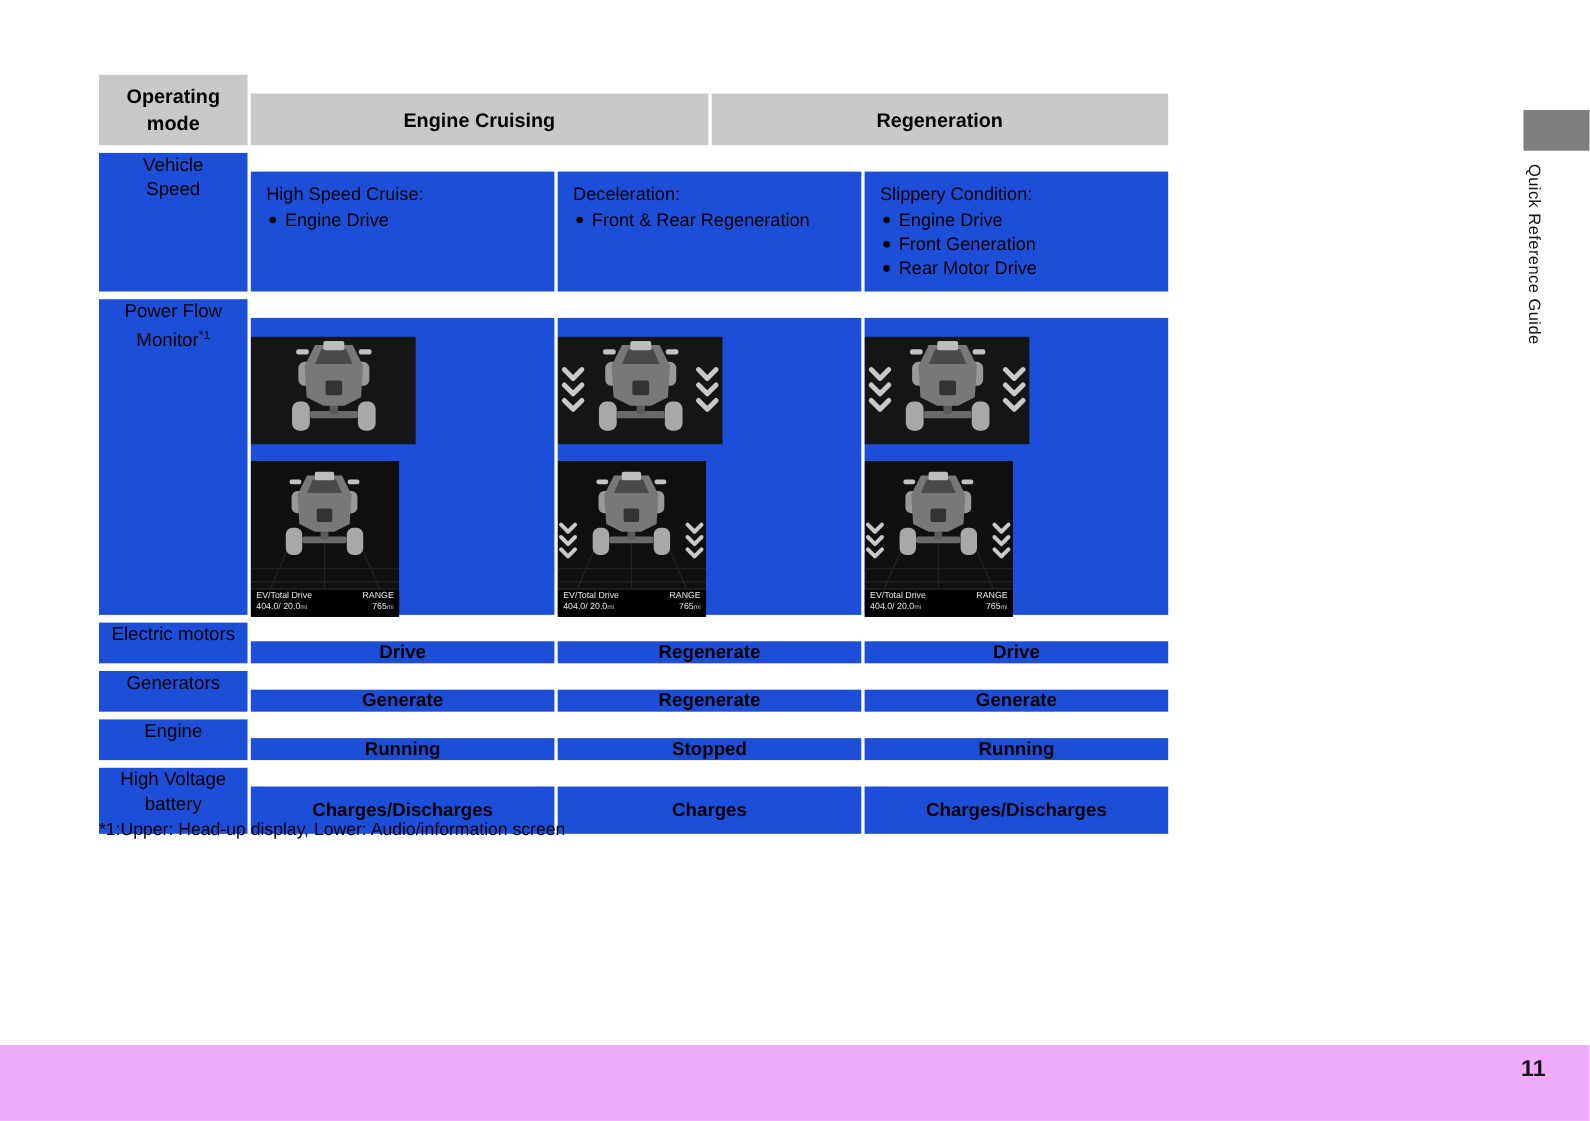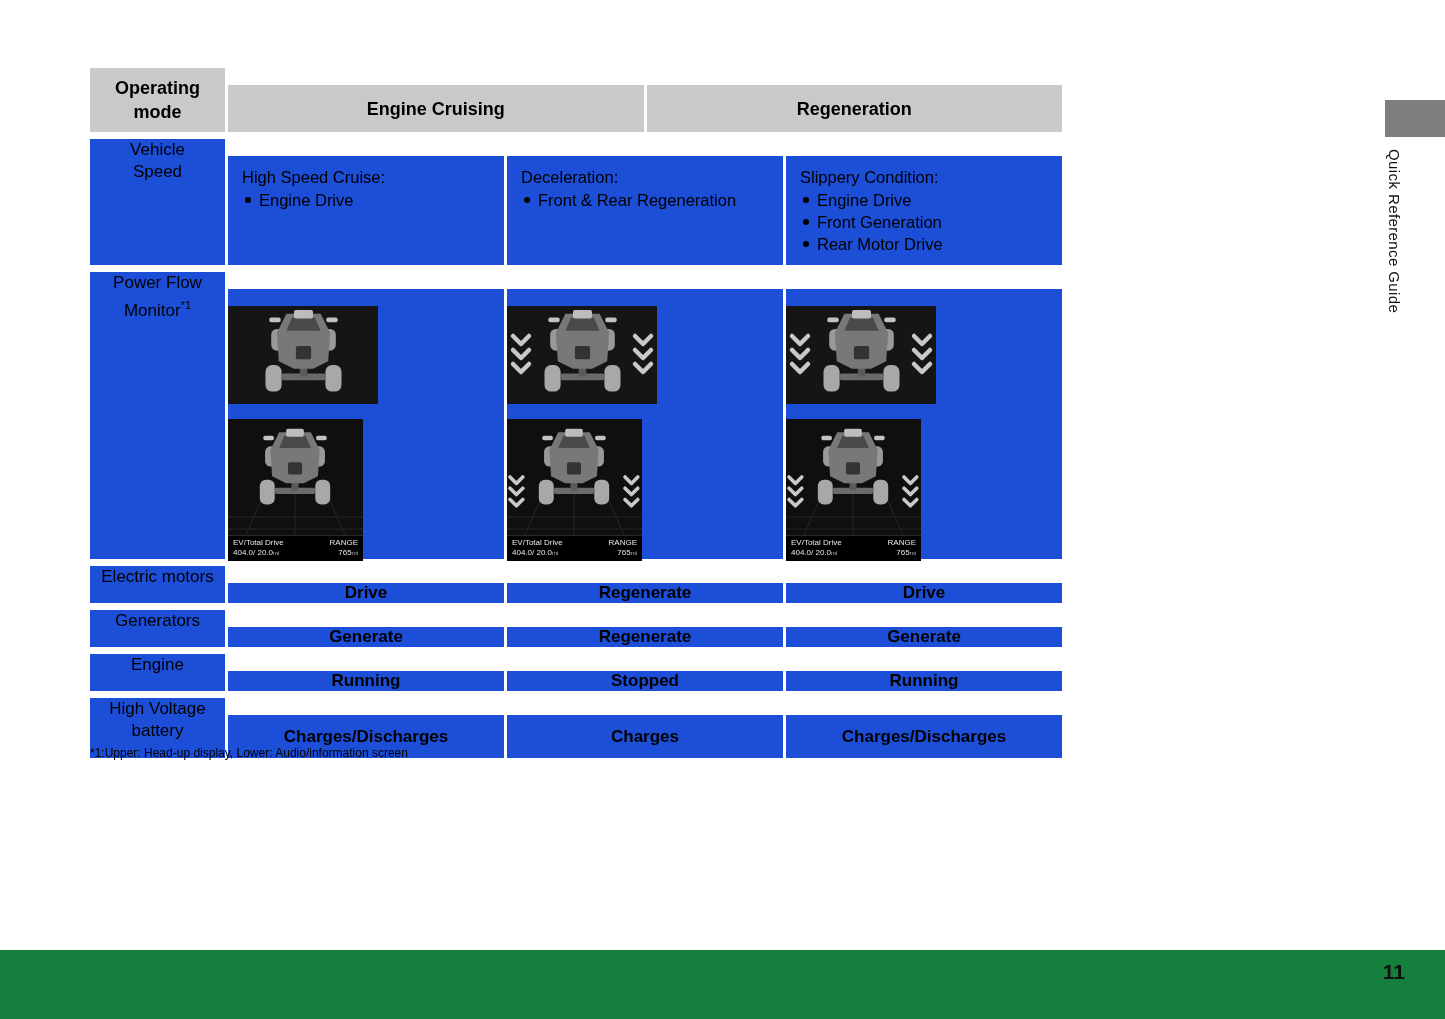--- a/index.html
+++ b/index.html
@@ -66,38 +66,38 @@
   .simple-row .cd {
     display: flex; align-items: center; justify-content: center;
     font-size: 17px;
     font-weight: bold;
   }
   .batt-row { height: 60px; }
 
   
   .footnote {
     position: absolute; left: 90px; top: 746px;
-    font-size: 12px; color: #000;
+    font-size: 16px; color: #000;
   }
 
   
   .side-tab {
     position: absolute; right: 0; top: 100px;
     width: 60px; height: 37px; background: #7e7e7e;
   }
   .side-label {
     position: absolute; top: 149px; right: 42px;
     writing-mode: vertical-rl;
     font-size: 15px; letter-spacing: 0.4px; color: #111;
   }
 
   
   .footer {
     position: absolute; left: 0; bottom: 0; width: 1445px; height: 69px;
-    background: #15803d;
+    background: #f0abfc;
   }
   .page-number {
     position: absolute; top: 10px; right: 40px;
     font-size: 21px; font-weight: bold; color: #111;
   }
 </style>
 </head>
 <body>
 
 <svg width="0" height="0" style="position:absolute" aria-hidden="true">

